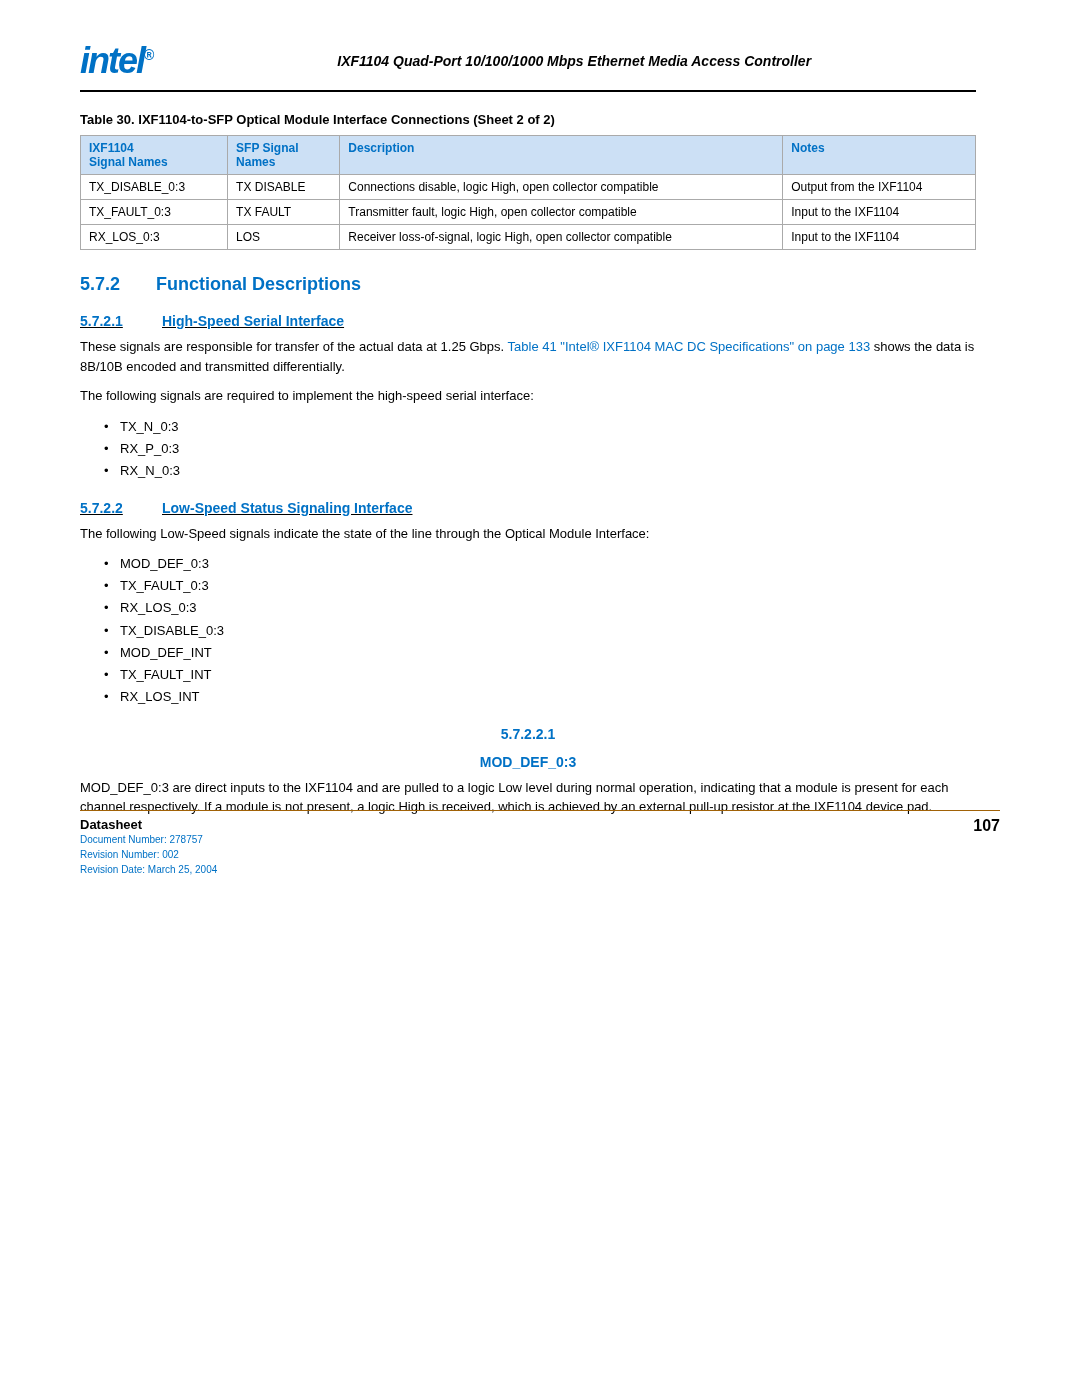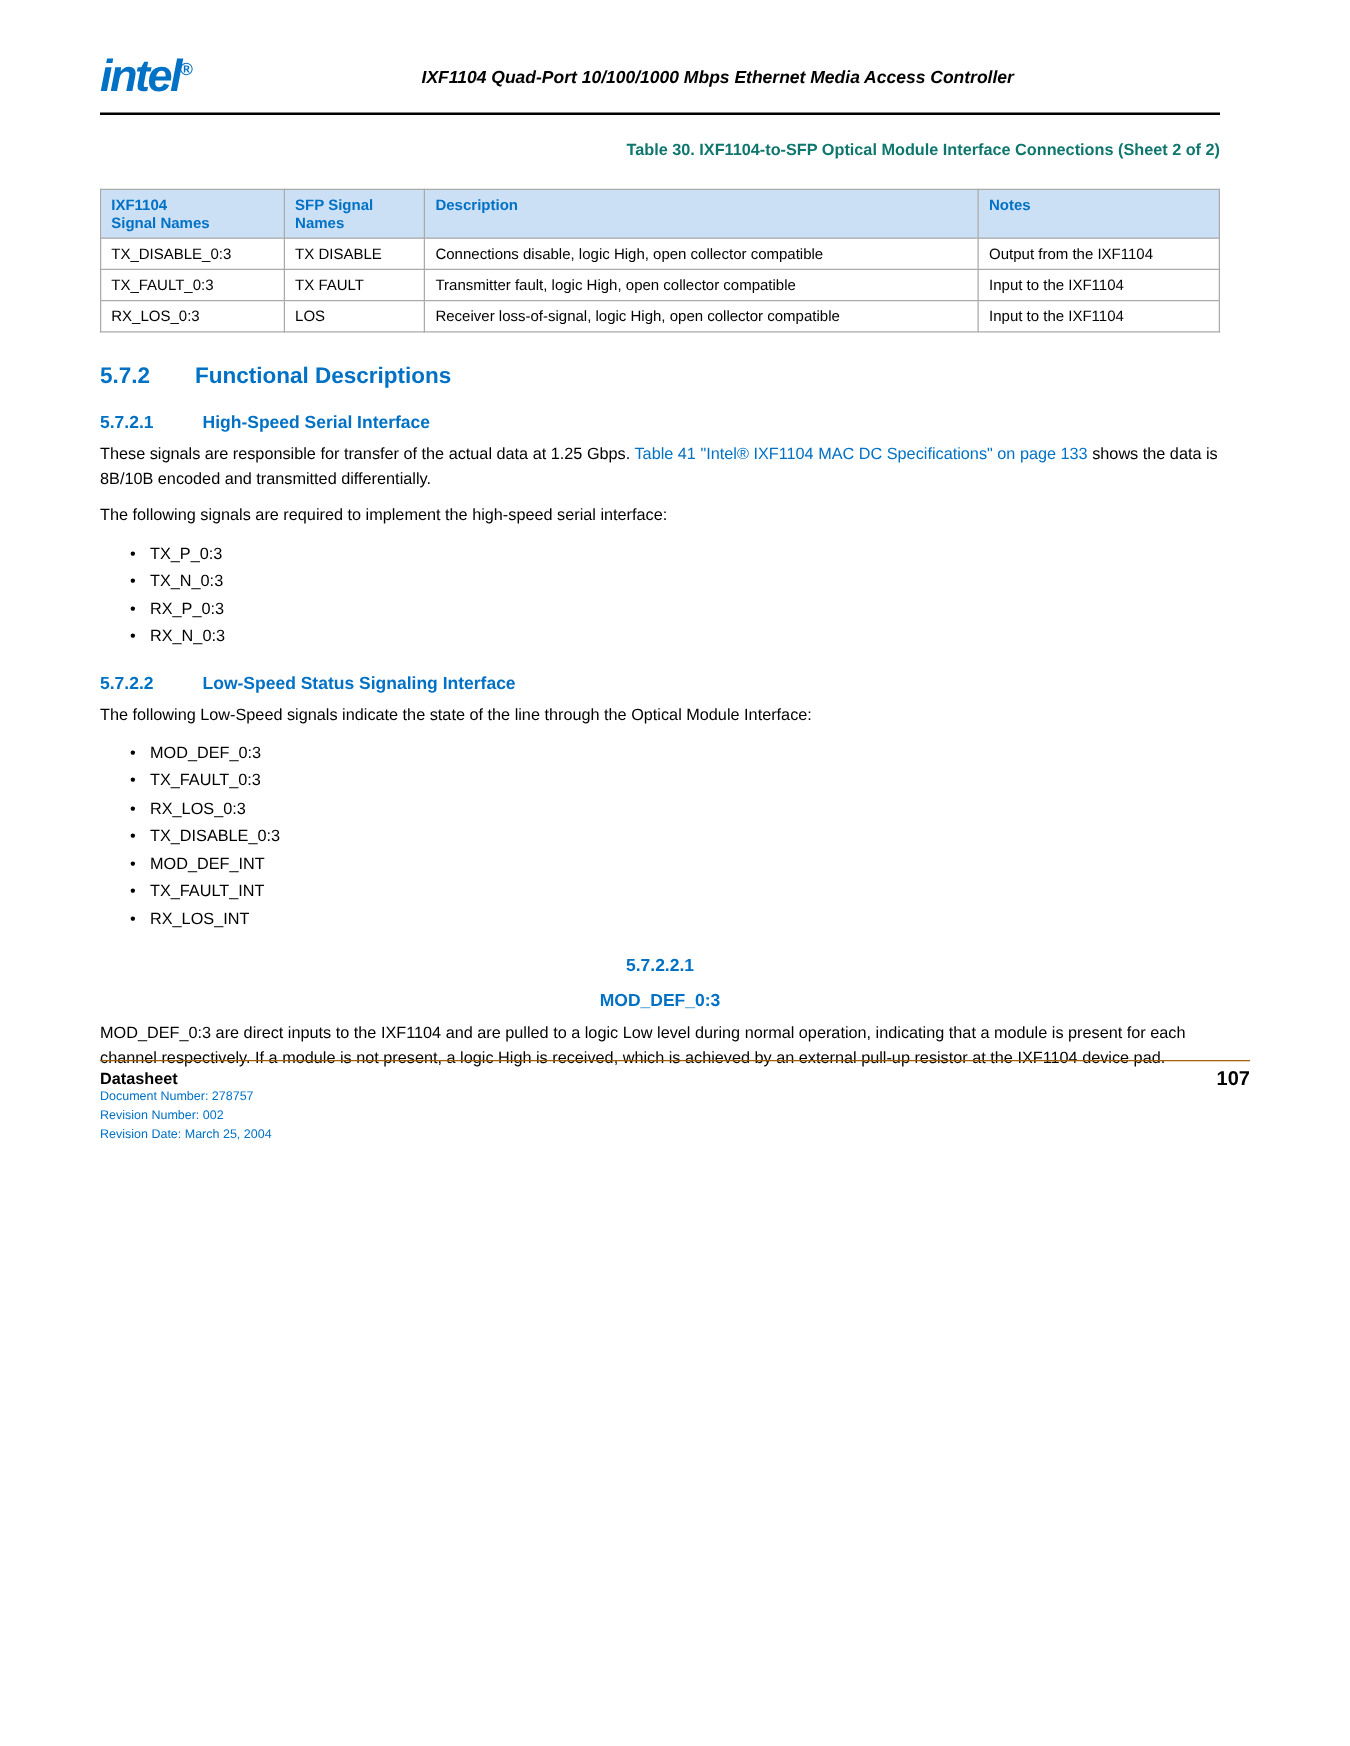--- a/index.html
+++ b/index.html
@@ -44,25 +44,25 @@
       font-weight: bold;
       font-style: italic;
       color: #000;
       text-align: center;
       flex: 1;
       margin-left: 20px;
     }
 
     
     .table-title {
-      color: #0f766e;
-      font-weight: bold;
-      font-size: 13px;
-      margin-bottom: 24px;
-      text-align: right;
+      color: #000000;
+      font-weight: bold;
+      font-size: 13px;
+      margin-bottom: 8px;
+      text-align: left;
     }
 
     table {
       width: 100%;
       border-collapse: collapse;
       margin-bottom: 24px;
     }
     table th {
       background: #cce0f5;
       color: #0071c5;
@@ -99,20 +99,21 @@
       font-weight: bold;
       color: #0071c5;
     }
 
     .subsection-heading {
       display: flex;
       align-items: baseline;
       gap: 12px;
       margin-bottom: 8px;
       margin-top: 18px;
+      text-decoration: underline;
     }
     .subsection-number {
       font-size: 14px;
       font-weight: bold;
       color: #0071c5;
       min-width: 70px;
     }
     .subsection-title {
       font-size: 14px;
       font-weight: bold;
@@ -245,21 +246,20 @@
 
   <p>
     <span>These signals are responsible for transfer of the actual data at 1.25 Gbps. </span>
     <span class="link-text">Table 41 "Intel® IXF1104 MAC DC Specifications" on page 133</span>
     <span> shows the data is 8B/10B encoded and transmitted differentially.</span>
   </p>
 
   <p>The following signals are required to implement the high-speed serial interface:</p>
 
   <ul>
-    <li>TX_P_0:3</li>
     <li>TX_N_0:3</li>
     <li>RX_P_0:3</li>
     <li>RX_N_0:3</li>
   </ul>
 
   <div class="subsection-heading">
     <span class="subsection-number">5.7.2.2</span>
     <span class="subsection-title">Low-Speed Status Signaling Interface</span>
   </div>
 

